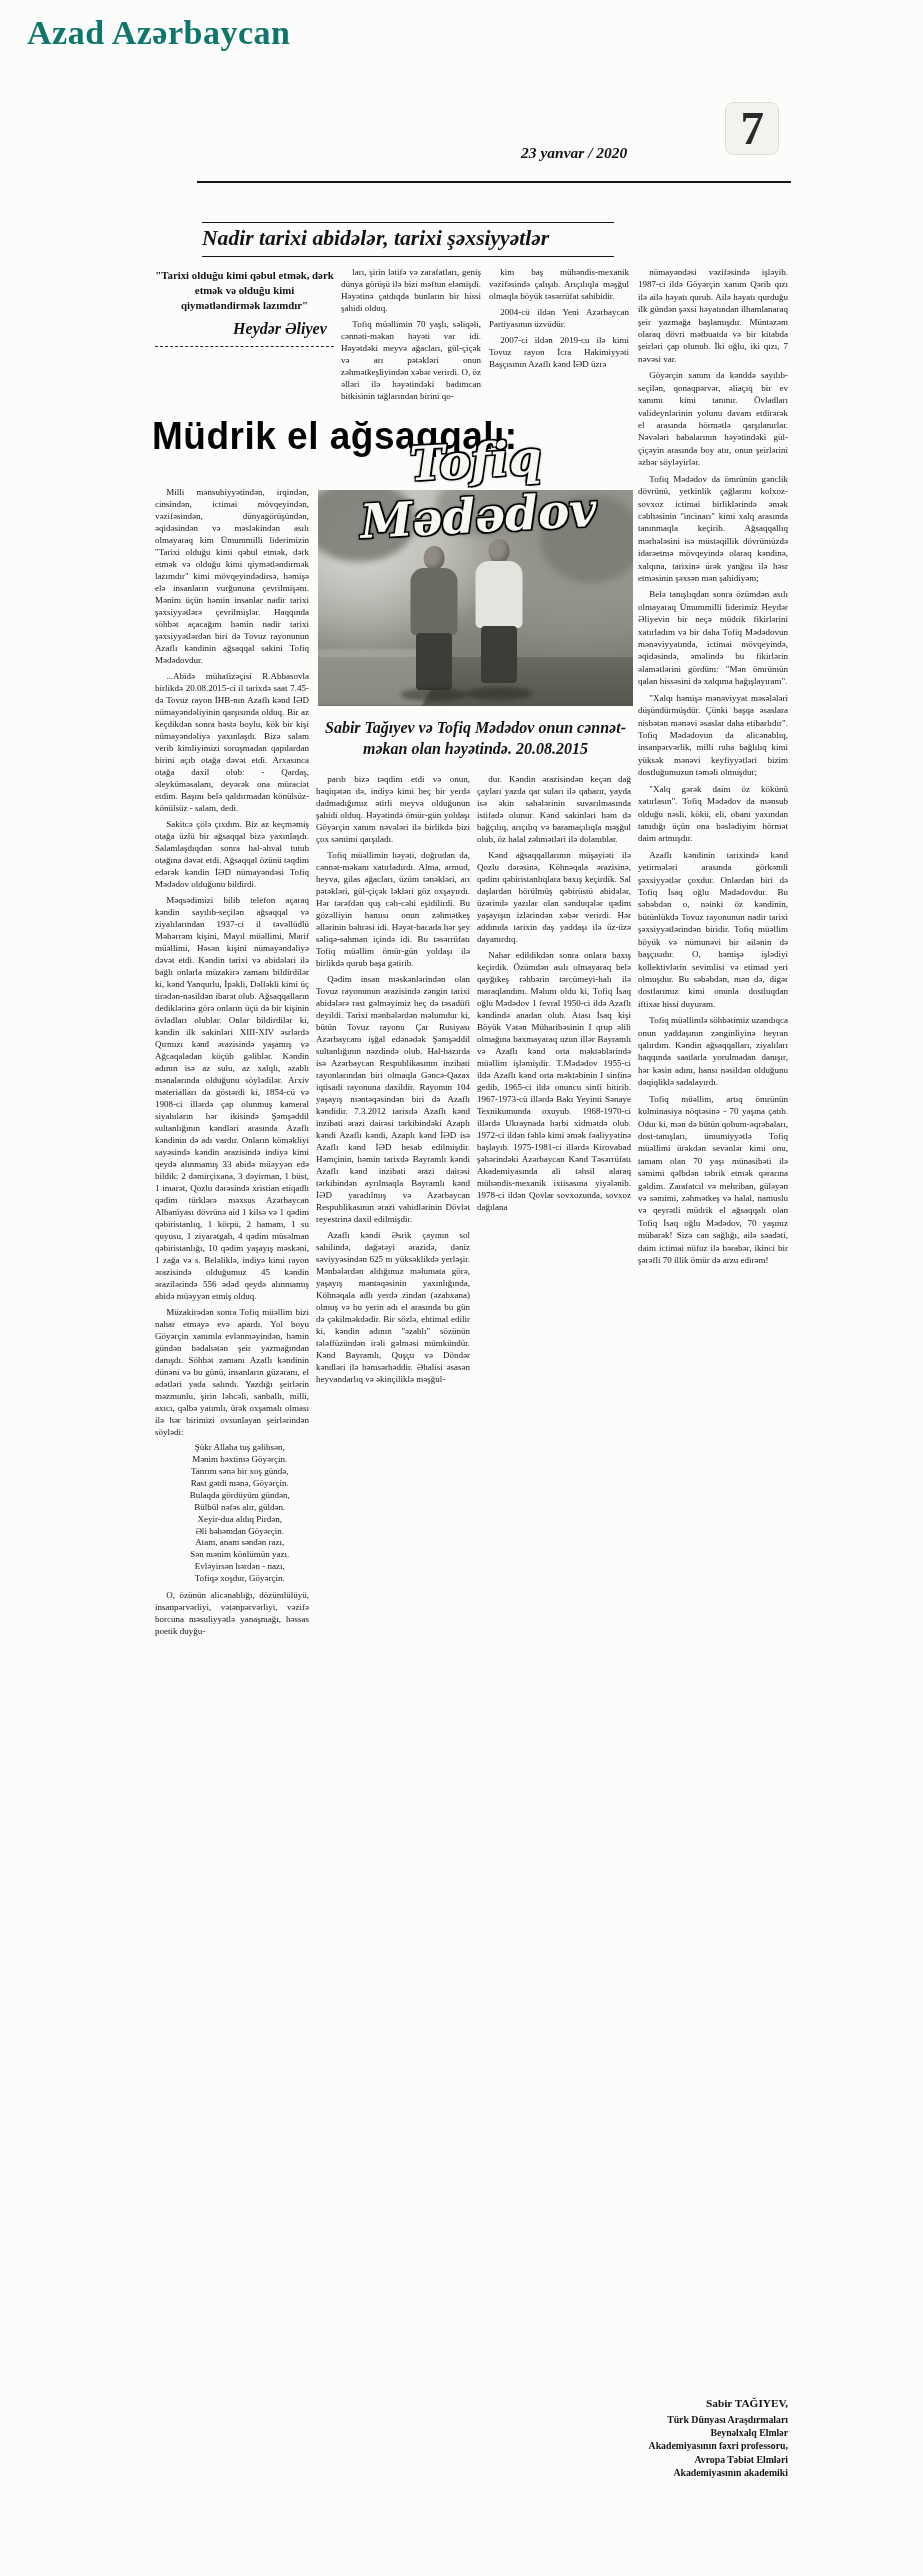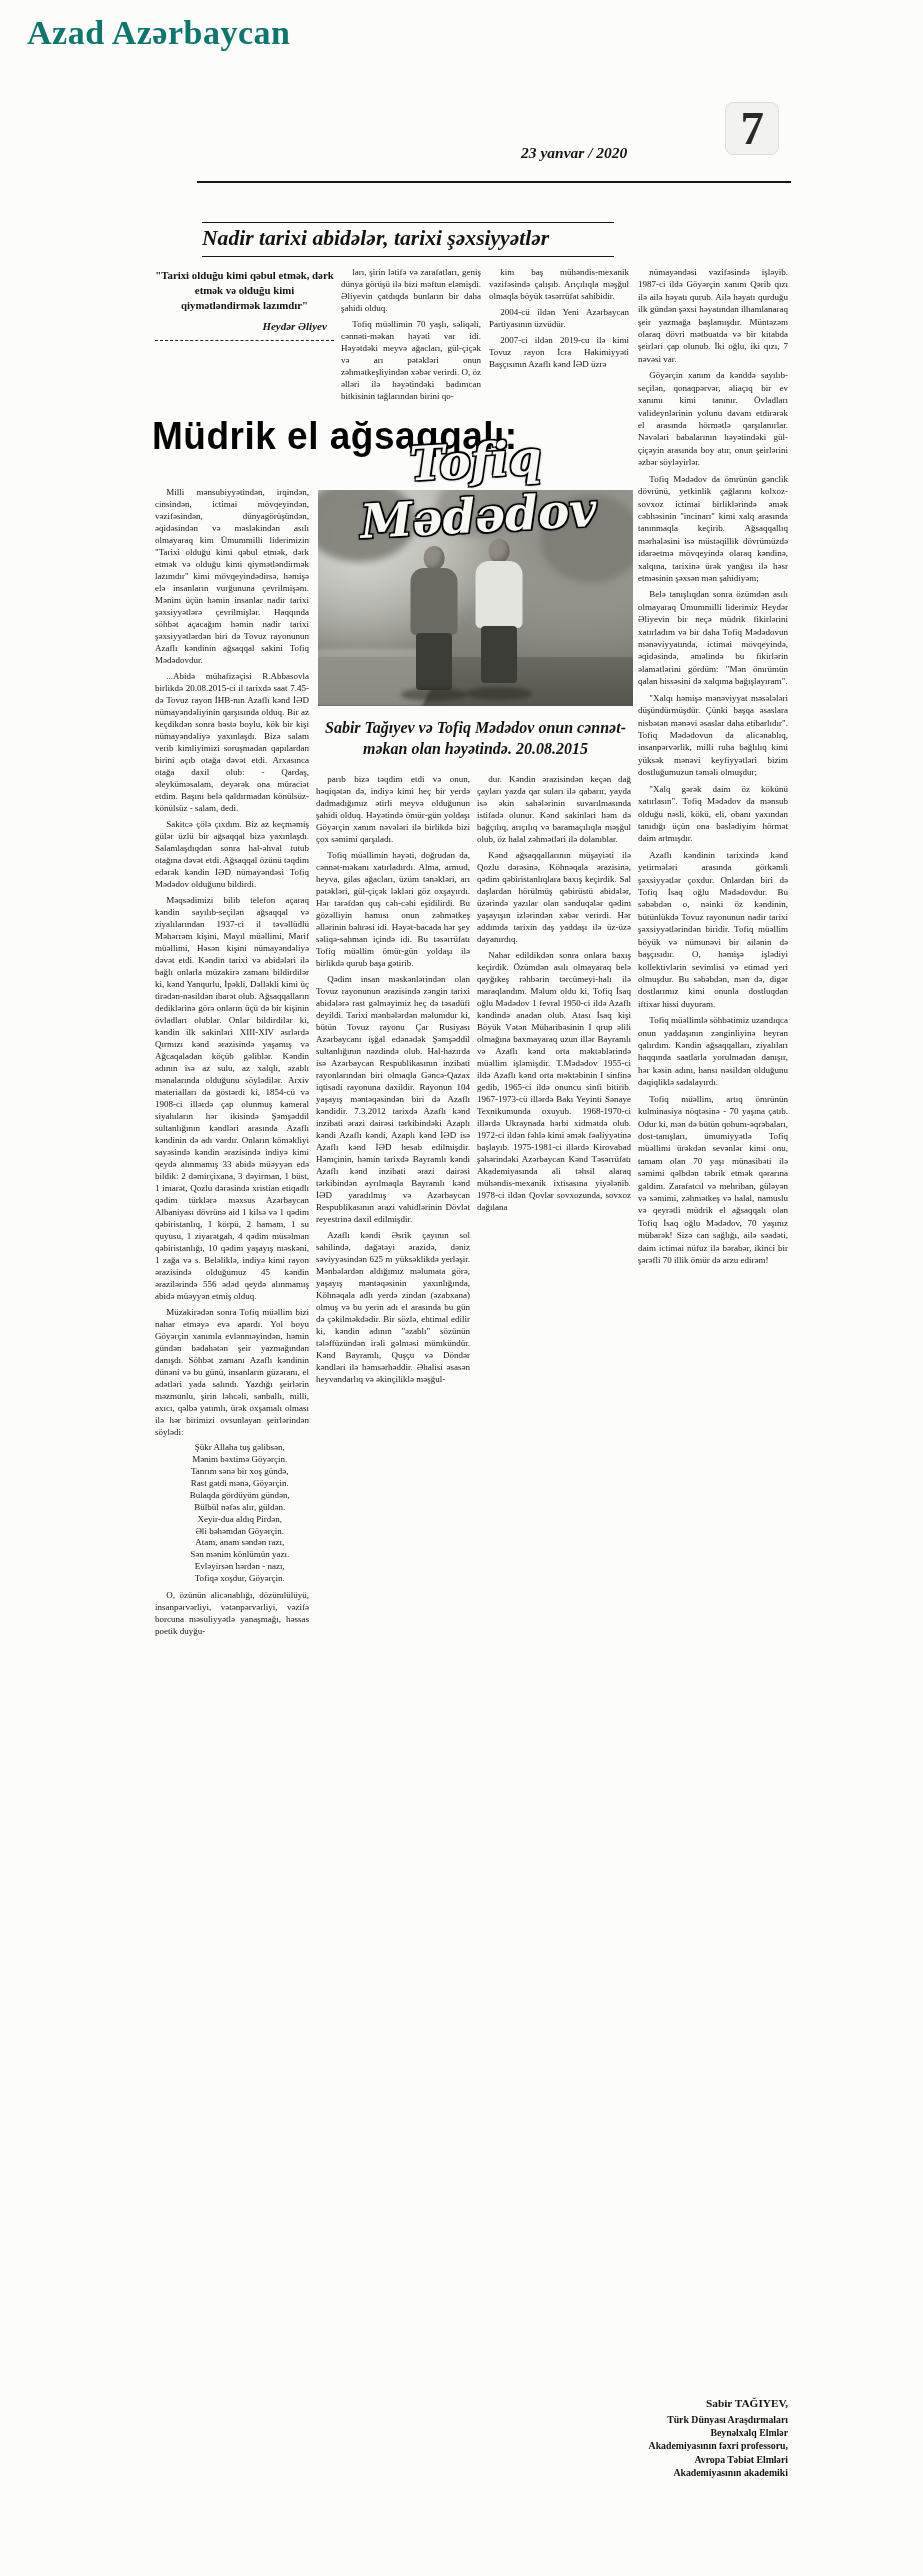--- a/index.html
+++ b/index.html
@@ -15,21 +15,21 @@
            padding:1px 14.4px;line-height:1.05;}
   .toprule{position:absolute;left:197px;top:181px;width:594px;height:1.5px;background:#161616;}
 
   .section-title{position:absolute;left:202px;top:222px;width:412px;
                  font-size:21.6px;font-weight:bold;font-style:italic;padding:3.1px 0 5.2px;
                  border-top:1.5px solid #161616;border-bottom:1.5px solid #161616;}
 
   .quote-box{position:absolute;left:155px;top:268px;width:179px;
              border-bottom:1.5px dashed #222;padding-bottom:8.2px;}
   .quote-text{font-size:10.8px;font-weight:bold;text-align:center;line-height:1.4;}
-  .quote-attr{margin-top:6.2px;font-size:11px;font-weight:bold;font-style:italic;
+  .quote-attr{margin-top:6.2px;font-size:16px;font-weight:bold;font-style:italic;
               text-align:right;padding-right:7.2px;}
 
   .col{position:absolute;text-align:justify;font-size:9px;line-height:12px;overflow:hidden;}
   .col p{margin:0 0 4.1px;text-indent:11.3px;}
   .col p.poem{white-space:pre-line;text-indent:0;text-align:center;
               padding-left:15.5px;line-height:1.32;}
   .top-a{left:341px;top:266px;width:140px;height:150px;}
   .top-b{left:489px;top:266px;width:140px;height:150px;}
   .col1{left:155px;top:486px;width:154px;height:2066px;}
   .col2{left:316px;top:773px;width:154px;height:1781px;}
@@ -92,21 +92,21 @@
   <div class="toprule"></div>
 
   <div class="section-title">Nadir tarixi abidələr, tarixi şəxsiyyətlər</div>
 
   <div class="quote-box">
     <div class="quote-text">"Tarixi olduğu kimi qəbul etmək, dərk etmək və olduğu kimi qiymətləndirmək lazımdır"</div>
     <div class="quote-attr">Heydər Əliyev</div>
   </div>
 
   <div class="col top-a">
-      <p>ları, şirin lətifə və zarafatları, geniş dünya görüşü ilə bizi məftun eləmişdi. Əliyevin çatdıqda bunların bir daha şahidi olduq.</p>
+      <p>ları, şirin lətifə və zarafatları, geniş dünya görüşü ilə bizi məftun eləmişdi. Həyətinə çatdıqda bunların bir hissi şahidi olduq.</p>
       <p>Tofiq müəllimin 70 yaşlı, səliqəli, cənnəti-məkan həyəti var idi. Həyətdəki meyvə ağacları, gül-çiçək və arı pətəkləri onun zəhmətkeşliyindən xəbər verirdi. O, öz əlləri ilə həyətindəki badımcan bitkisinin tağlarından birini qo-</p>
     </div>
   <div class="col top-b">
       <p>kim baş mühəndis-mexanik vəzifəsində çalışıb. Arıçılıqla məşğul olmaqla böyük təsərrüfat sahibidir.</p>
       <p>2004-cü ildən Yeni Azərbaycan Partiyasının üzvüdür.</p>
       <p>2007-ci ildən 2019-cu ilə kimi Tovuz rayon İcra Hakimiyyəti Başçısının Azaflı kənd İƏD üzrə</p>
     </div>
 
   <div class="headline">Müdrik el ağsaqqalı:</div>
   <div class="script-name">Tofiq Mədədov</div>
@@ -128,21 +128,21 @@
       <div class="p-torso"></div>
       <div class="p-legs"></div>
       <div class="p-shadow"></div>
     </div>
   </div>
   <div class="caption">Sabir Tağıyev və Tofiq Mədədov onun cənnət-məkan olan həyətində. 20.08.2015</div>
 
   <div class="col col1">
       <p>Milli mənsubiyyətindən, irqindən, cinsindən, ictimai mövqeyindən, vəzifəsindən, dünyagörüşündən, əqidəsindən və məsləkindən asılı olmayaraq kim Ümummilli liderimizin "Tarixi olduğu kimi qəbul etmək, dərk etmək və olduğu kimi qiymətləndirmək lazımdır" kimi mövqeyindədirsə, həmişə elə insanların vurğununa çevrilmişəm. Mənim üçün həmin insanlar nadir tarixi şəxsiyyətlərə çevrilmişlər. Haqqında söhbət açacağım həmin nadir tarixi şəxsiyyətlərdən biri də Tovuz rayonunun Azaflı kəndinin ağsaqqal sakini Tofiq Mədədovdur.</p>
       <p>...Abidə mühafizəçisi R.Abbasovla birlikdə 20.08.2015-ci il tarixdə saat 7.45-də Tovuz rayon İHB-nın Azaflı kənd İƏD nümayəndəliyinin qarşısında olduq. Bir az keçdikdən sonra bəstə boylu, kök bir kişi nümayəndəliyə yaxınlaşdı. Bizə salam verib kimliyimizi soruşmadan qapılardan birini açıb otağa dəvət etdi. Arxasınca otağa daxil olub: - Qardaş, əleyküməsalam, deyərək ona müraciət etdim. Başını belə qaldırmadan könülsüz-könülsüz - salam, dedi.</p>
-      <p>Sakitcə çölə çıxdım. Biz az keçməmiş gülər üzlü bir ağsaqqal bizə yaxınlaşdı. Salamlaşdıqdan sonra hal-əhval tutub otağına dəvət etdi. Ağsaqqal özünü təqdim edərək kəndin İƏD nümayəndəsi Tofiq Mədədov olduğunu bildirdi.</p>
+      <p>Sakitcə çölə çıxdım. Biz az keçməmiş otağa üzlü bir ağsaqqal bizə yaxınlaşdı. Salamlaşdıqdan sonra hal-əhval tutub otağına dəvət etdi. Ağsaqqal özünü təqdim edərək kəndin İƏD nümayəndəsi Tofiq Mədədov olduğunu bildirdi.</p>
       <p>Məqsədimizi bilib telefon açaraq kəndin sayılıb-seçilən ağsaqqal və ziyalılarından 1937-ci il təvəllüdlü Məhərrəm kişini, Mayıl müəllimi, Marif müəllimi, Həsən kişini nümayəndəliyə dəvət etdi. Kəndin tarixi və abidələri ilə bağlı onlarla müzakirə zamanı bildirdilər ki, kənd Yanqurlu, İpəkli, Dəlləkli kimi üç tirədən-nəsildən ibarət olub. Ağsaqqalların dediklərinə görə onların üçü də bir kişinin övladları olublar. Onlar bildirdilər ki, kəndin ilk sakinləri XIII-XIV əsrlərdə Qırmızı kənd ərazisində yaşamış və Ağcaqaladan köçüb gəliblər. Kəndin adının isə az sulu, az xalqlı, əzablı mənalarında olduğunu söylədilər. Arxiv materialları da göstərdi ki, 1854-cü və 1908-ci illərdə çap olunmuş kameral siyahıların hər ikisində Şəmşəddil sultanlığının kəndləri arasında Azaflı kəndinin də adı vardır. Onların köməkliyi sayəsində kəndin ərazisində indiyə kimi qeydə alınmamış 33 abidə müəyyən edə bildik: 2 dəmirçixana, 3 dəyirman, 1 büst, 1 imarət, Qozlu dərəsində xristian etiqadlı qədim türklərə məxsus Azərbaycan Albaniyası dövrünə aid 1 kilsə və 1 qədim qəbiristanlıq, 1 körpü, 2 hamam, 1 su quyusu, 1 ziyarətgah, 4 qədim müsəlman qəbiristanlığı, 10 qədim yaşayış məskəni, 1 zağa və s. Beləliklə, indiyə kimi rayon ərazisində olduğumuz 45 kəndin ərazilərində 556 ədəd qeydə alınmamış abidə müəyyən etmiş olduq.</p>
       <p>Müzakirədən sonra Tofiq müəllim bizi nahar etməyə evə apardı. Yol boyu Göyərçin xanımla evlənməyindən, həmin gündən bədahətən şeir yazmağından danışdı. Söhbət zamanı Azaflı kəndinin dünəni və bu günü, insanların güzəranı, el adətləri yada salındı. Yazdığı şeirlərin məzmunlu, şirin ləhcəli, sanballı, milli, axıcı, qəlbə yatımlı, ürək oxşamalı olması ilə hər birimizi ovsunlayan şeirlərindən söylədi:</p>
       <p class="poem">Şükr Allaha tuş gəlibsən,
 Mənim bəxtimə Göyərçin.
 Tanrım sənə bir xoş gündə,
 Rast gətdi mənə, Göyərçin.
 Bulaqda gördüyüm gündən,
 Bülbül nəfəs alır, güldən.
 Xeyir-dua aldıq Pirdən,
 Əli bəhəmdan Göyərçin.

